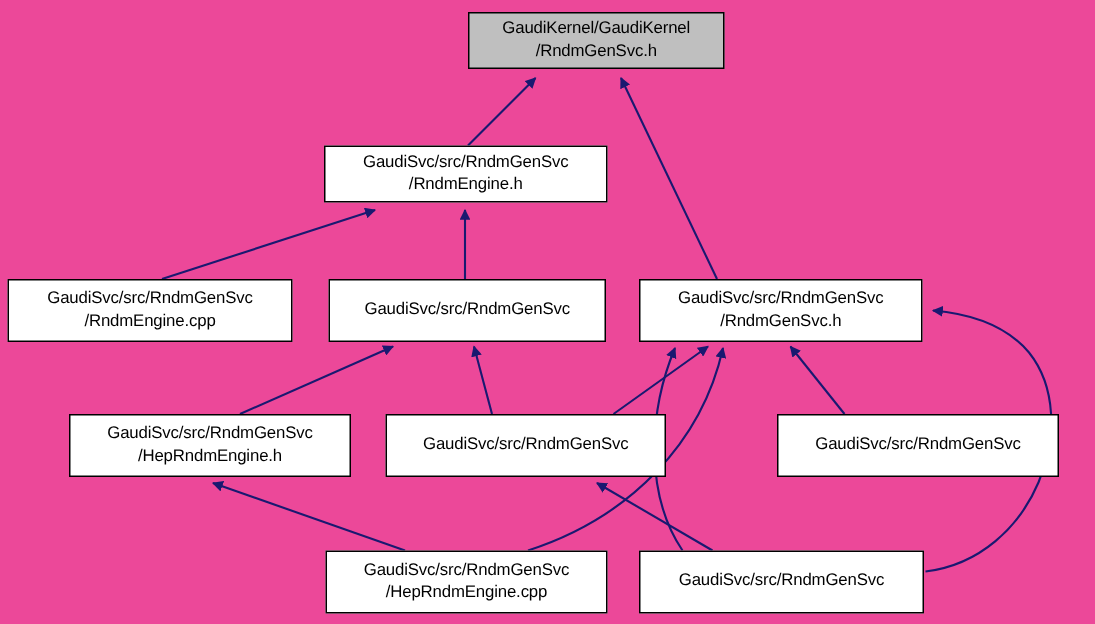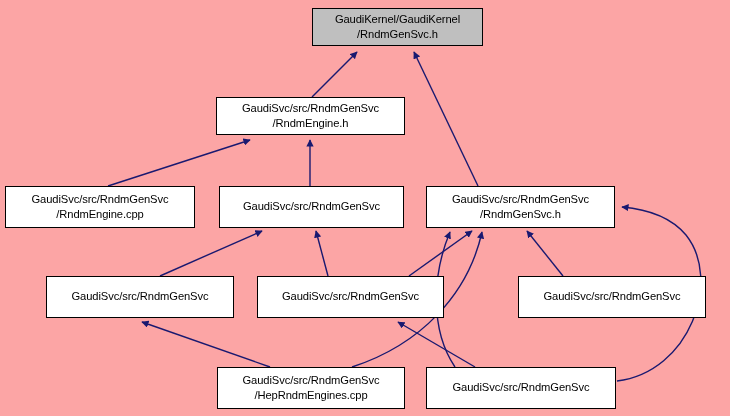--- a/index.html
+++ b/index.html
@@ -7,21 +7,21 @@
     padding: 0;
     background: #ffffff;
   }
   body {
     font-family: "Liberation Sans", sans-serif;
   }
   #canvas {
     position: relative;
     width: 730px;
     height: 416px;
-    background: #fca5a5;
+    background: #ec4899;
     overflow: hidden;
   }
   #edge-layer {
     position: absolute;
     left: 0;
     top: 0;
     width: 730px;
     height: 416px;
     pointer-events: none;
   }
@@ -109,32 +109,33 @@
     <span class="line1">GaudiSvc/src/RndmGenSvc</span>
   </div>
 
   <div class="node" style="left:426px; top:186px; width:189px; height:42px;">
     <span class="line1">GaudiSvc/src/RndmGenSvc</span>
     <span class="line2">/RndmGenSvc.h</span>
   </div>
 
   <div class="node" style="left:46px; top:276px; width:188px; height:42px;">
     <span class="line1">GaudiSvc/src/RndmGenSvc</span>
+    <span class="line2">/HepRndmEngine.h</span>
   </div>
 
   <div class="node" style="left:257px; top:276px; width:187px; height:42px;">
     <span class="line1">GaudiSvc/src/RndmGenSvc</span>
   </div>
 
   <div class="node" style="left:518px; top:276px; width:188px; height:42px;">
     <span class="line1">GaudiSvc/src/RndmGenSvc</span>
   </div>
 
   <div class="node" style="left:217px; top:367px; width:188px; height:42px;">
     <span class="line1">GaudiSvc/src/RndmGenSvc</span>
-    <span class="line2">/HepRndmEngines.cpp</span>
+    <span class="line2">/HepRndmEngine.cpp</span>
   </div>
 
   <div class="node" style="left:426px; top:367px; width:190px; height:42px;">
     <span class="line1">GaudiSvc/src/RndmGenSvc</span>
   </div>
 
 </div>
 
 </body></html>

